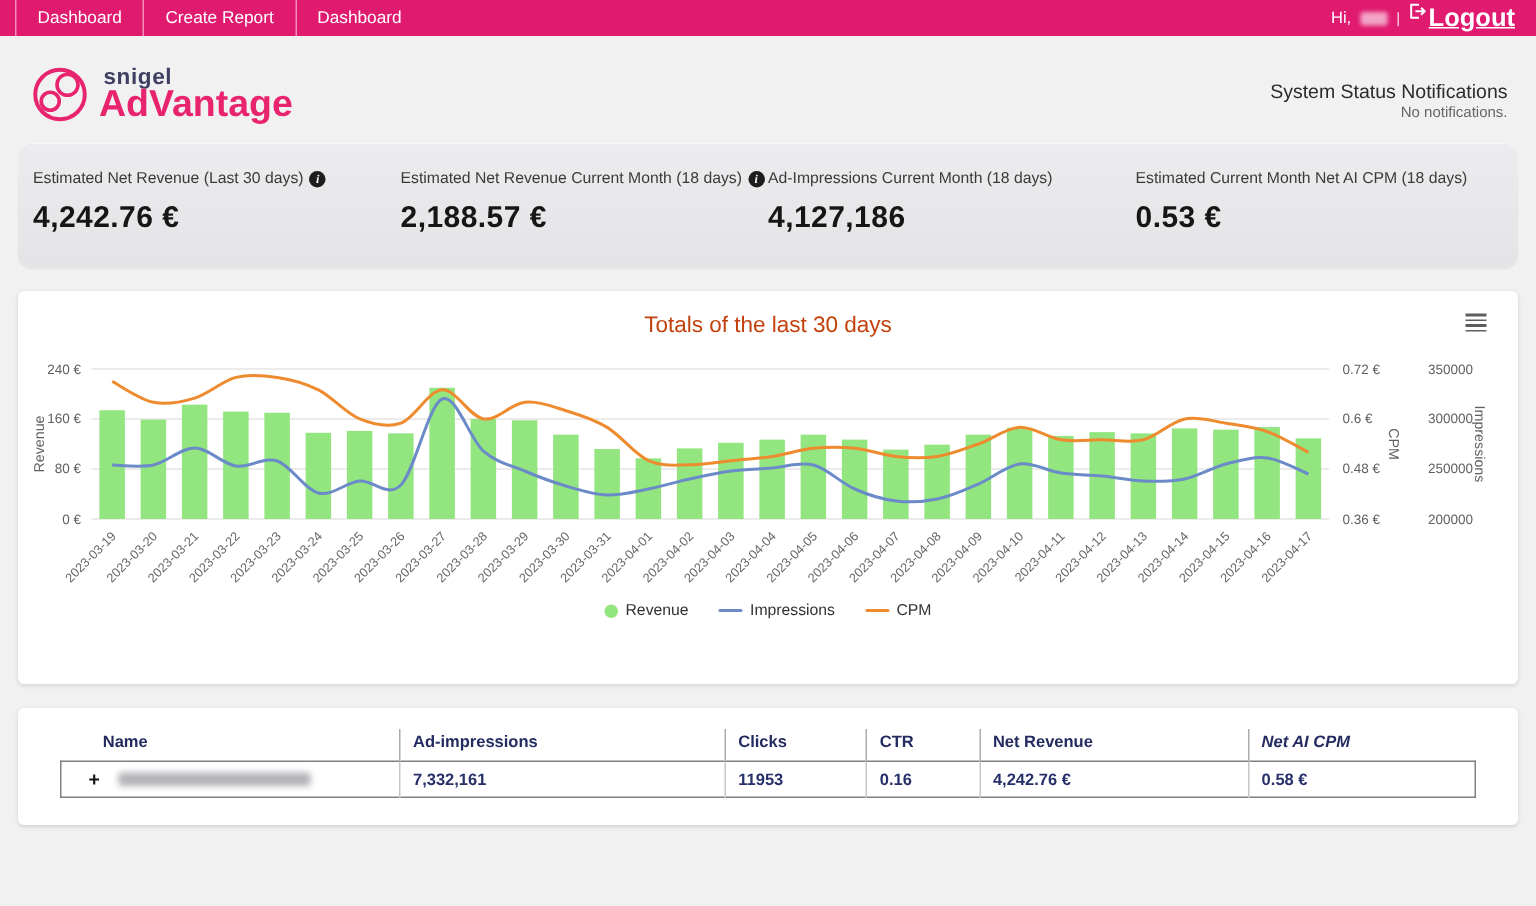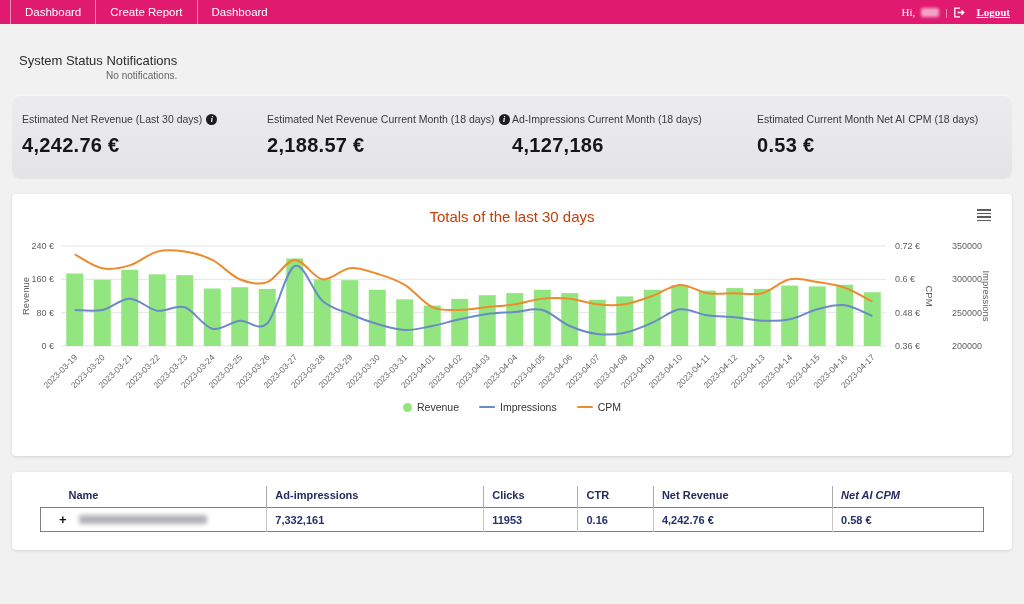--- a/index.html
+++ b/index.html
@@ -7,24 +7,24 @@
   body {
     width:1024px; height:604px; overflow:hidden;
     background:#F1F1F2;
     font-family:"Liberation Sans", sans-serif;
   }
   
   .topnav { height:24px; background:#E01A6F; display:flex; justify-content:space-between; align-items:stretch; }
   .nav-left { display:flex; align-items:stretch; padding-left:10px; }
   .nav-item { display:flex; align-items:center; padding:0 14px; font-size:11.5px; font-weight:normal;
               color:#fff; text-decoration:none; border-left:1px solid rgba(255,255,255,.5); cursor:pointer; }
-  .nav-right { display:flex; align-items:center; gap:6px; padding-right:14px; color:#fff; font-size:11px;font-family:Liberation Serif, serif; }
+  .nav-right { display:flex; align-items:center; gap:6px; padding-right:14px; color:#fff; font-size:11px; }
   .redacted-user { width:18px; height:9px; background:rgba(255,255,255,.6); border-radius:2px; filter:blur(1.5px); }
   .nav-pipe { opacity:.85; font-size:10px; }
-  .logout-link { color:#fff; font-size:11px; font-weight:bold; text-decoration:underline; display:flex; align-items:center; gap:11px; cursor:pointer; }
+  .logout-link { color:#fff; font-size:17px; font-weight:bold; text-decoration:underline; display:flex; gap:1px; cursor:pointer; }
   
   .page-header { height:71px; display:flex; justify-content:space-between; padding:0 19px; }
   .brand { display:flex; align-items:center; gap:5px; margin-top:6px; cursor:pointer; }
   .brand-text .t1 { font-size:15px; font-weight:600; color:#3F3F63; letter-spacing:.4px; margin-left:3px; }
   .brand-text .t2 { font-size:25px; font-weight:600; color:#E8246F; margin-top:-3px; line-height:1; }
   .status-block { text-align:right; padding-top:29px; }
   .status-title { font-size:13px; color:#2b2b2b; }
   .status-msg { font-size:10px; color:#666; margin-top:2px;text-align:right; }
   
   .stats-band { margin:0 12px; height:83px; border-radius:8px;
@@ -80,20 +80,33 @@
         <svg width="12" height="11" viewBox="0 0 12 11">
             <path d="M7 1.2 H1.8 V9.8 H7 M4.6 5.5 H10.6 M8.4 3.2 L10.8 5.5 L8.4 7.8" fill="none" stroke="#fff" stroke-width="1.3"></path>
           </svg>
       </span>
       <span>Logout</span>
     </a>
   </div>
 </nav>
 
 <header class="page-header">
+  <div class="brand">
+    <span style="display:inline-flex;">
+      <svg width="42" height="42" viewBox="0 0 42 42">
+        <circle cx="21" cy="21" r="16.5" fill="none" stroke="#E8246F" stroke-width="2.6"></circle>
+        <circle cx="26" cy="14.5" r="7" fill="none" stroke="#E8246F" stroke-width="2.4"></circle>
+        <circle cx="14.5" cy="25.5" r="6" fill="none" stroke="#E8246F" stroke-width="2.4"></circle>
+      </svg>
+    </span>
+    <div class="brand-text">
+      <div class="t1">snigel</div>
+      <div class="t2">AdVantage</div>
+    </div>
+  </div>
   <div class="status-block">
     <div class="status-title">System Status Notifications</div>
     <div class="status-msg">No notifications.</div>
   </div>
 </header>
 
 <section class="stats-band">
   <div class="stat">
     <div class="stat-label">
       <span>Estimated Net Revenue (Last 30 days)</span>

